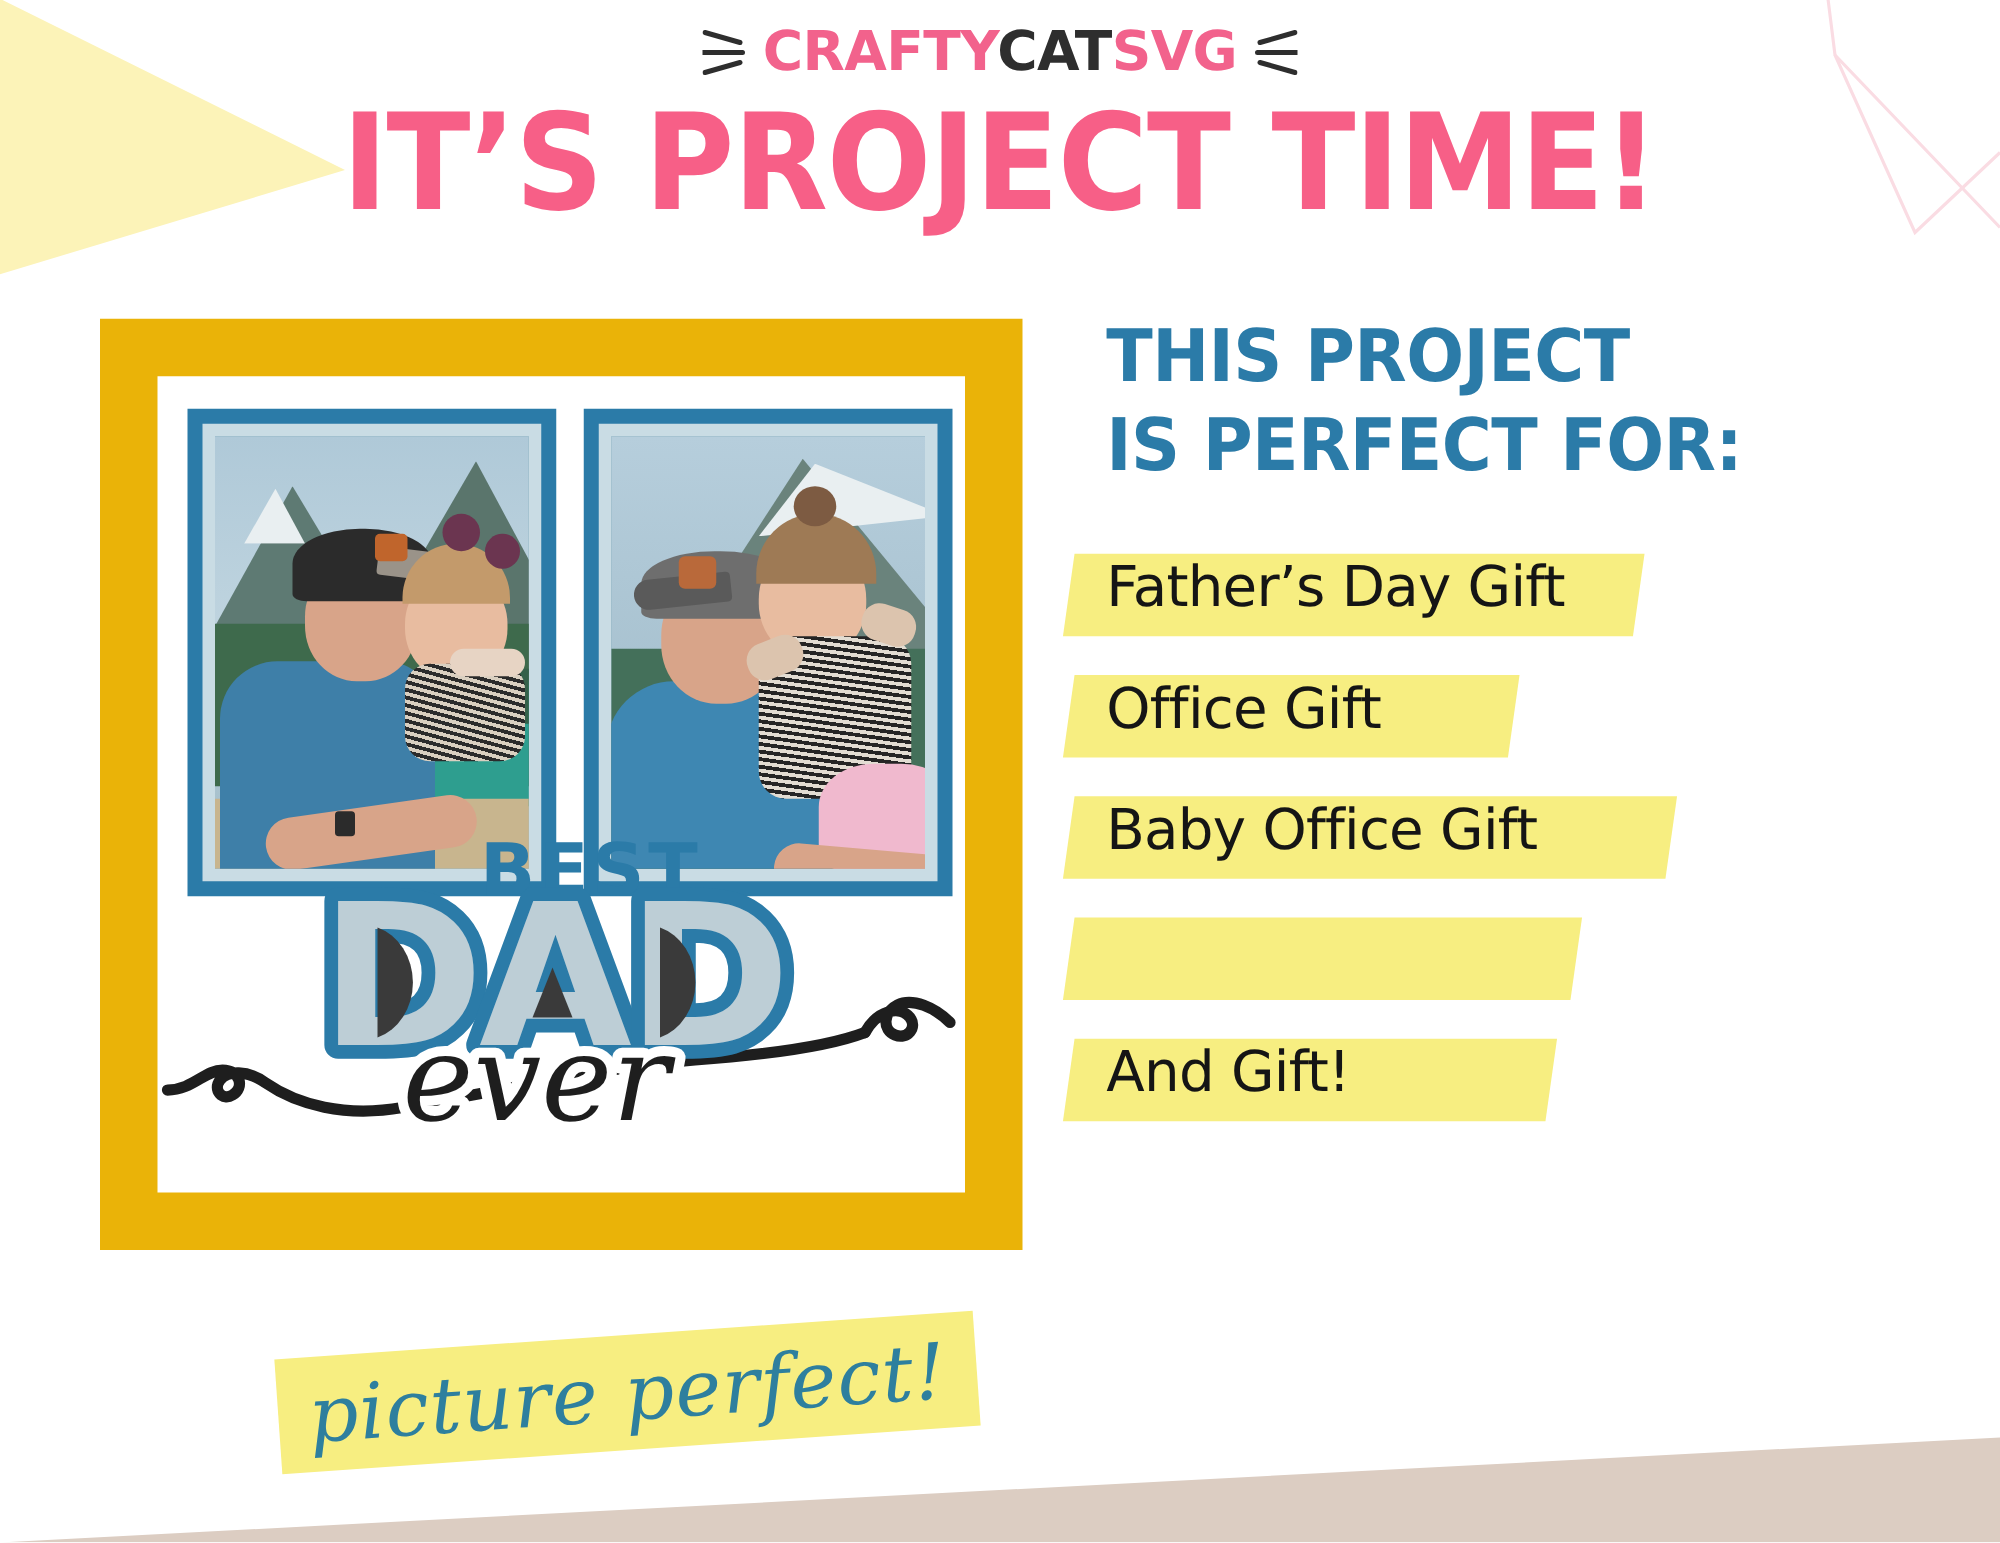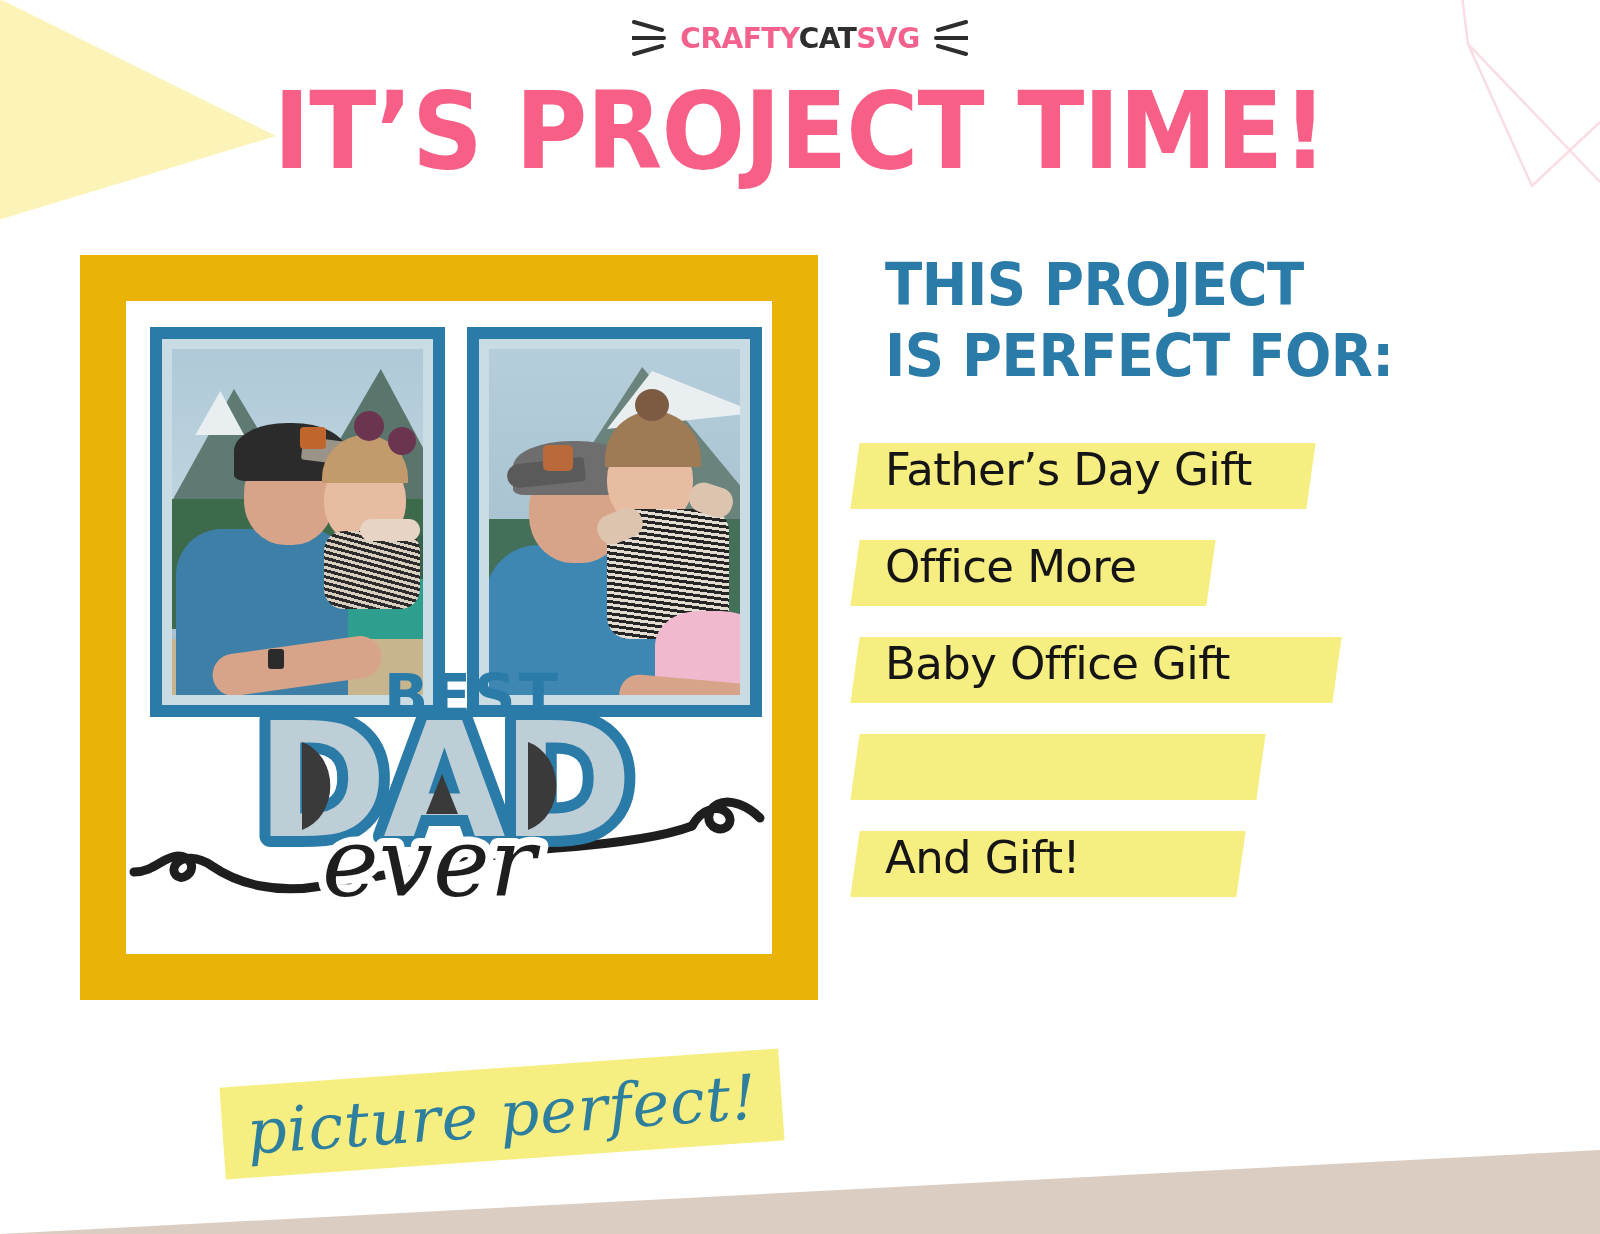--- a/index.html
+++ b/index.html
@@ -17,21 +17,21 @@
   #pink-lines   { top:0; right:0; width:560px; height:270px; }
   #beige-wedge  { bottom:0; left:0; width:1600px; height:120px; }
 
   
   #logo {
     position:absolute; top:16px; left:0; width:1600px;
     display:flex; align-items:center; justify-content:center; gap:14px;
   }
   .logo-dashes { width:34px; height:44px; }
   #logo-text {
-    font-size:28px; font-weight:bold; letter-spacing:-0.5px;
+    font-size:44px; font-weight:bold; letter-spacing:-0.5px;
     font-family:"DejaVu Sans", sans-serif;
     white-space:nowrap;
   }
   .lg-pink { color:#F2628C; }
   .lg-dark { color:#2E2E2E; }
 
   
   #headline {
     position:absolute; top:78px; left:0; width:1600px;
     text-align:center;
@@ -280,21 +280,21 @@
   <div>IS PERFECT FOR:</div>
 </div>
 
 <div id="benefit-list">
   <div class="benefit">
     <div class="benefit-band" style="width:456px"></div>
     <div class="benefit-label">Father’s Day Gift</div>
   </div>
   <div class="benefit">
     <div class="benefit-band" style="width:356px"></div>
-    <div class="benefit-label">Office More</div>
+    <div class="benefit-label">Office Gift</div>
   </div>
   <div class="benefit">
     <div class="benefit-band" style="width:482px"></div>
     <div class="benefit-label">Baby Office Gift</div>
   </div>
   <div class="benefit">
     <div class="benefit-band" style="width:406px"></div>
   </div>
   <div class="benefit">
     <div class="benefit-band" style="width:386px"></div>

